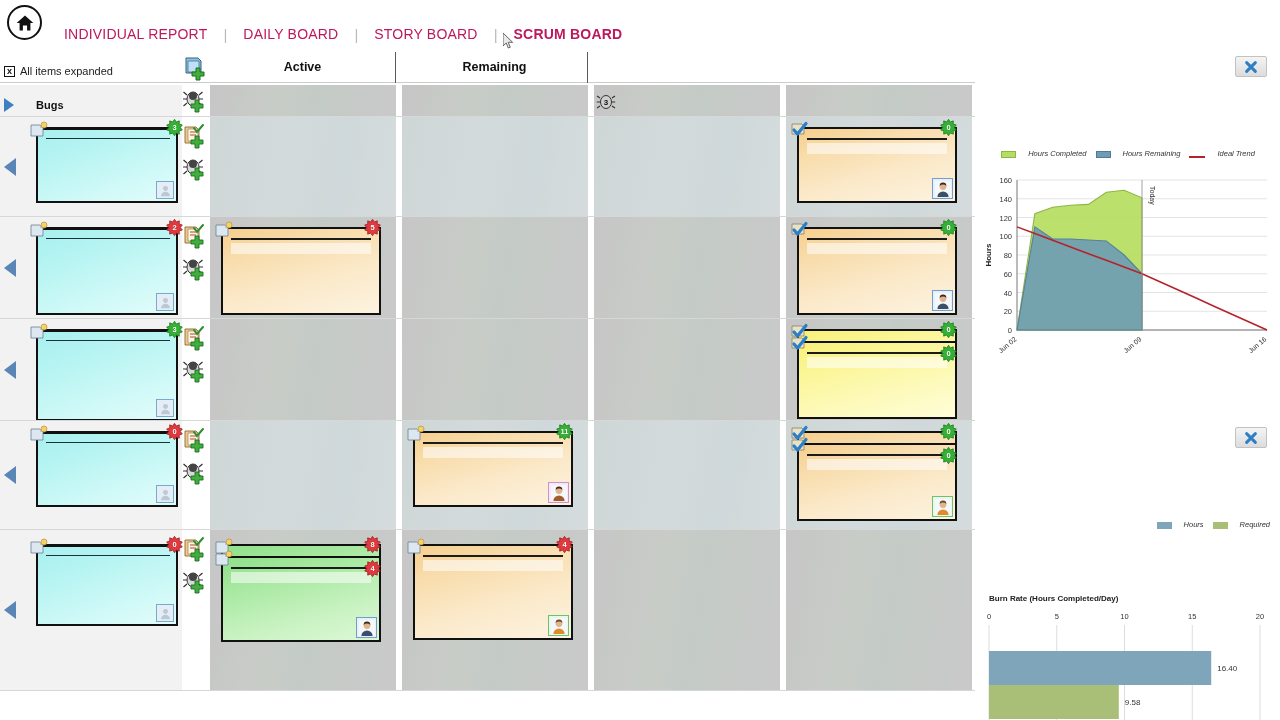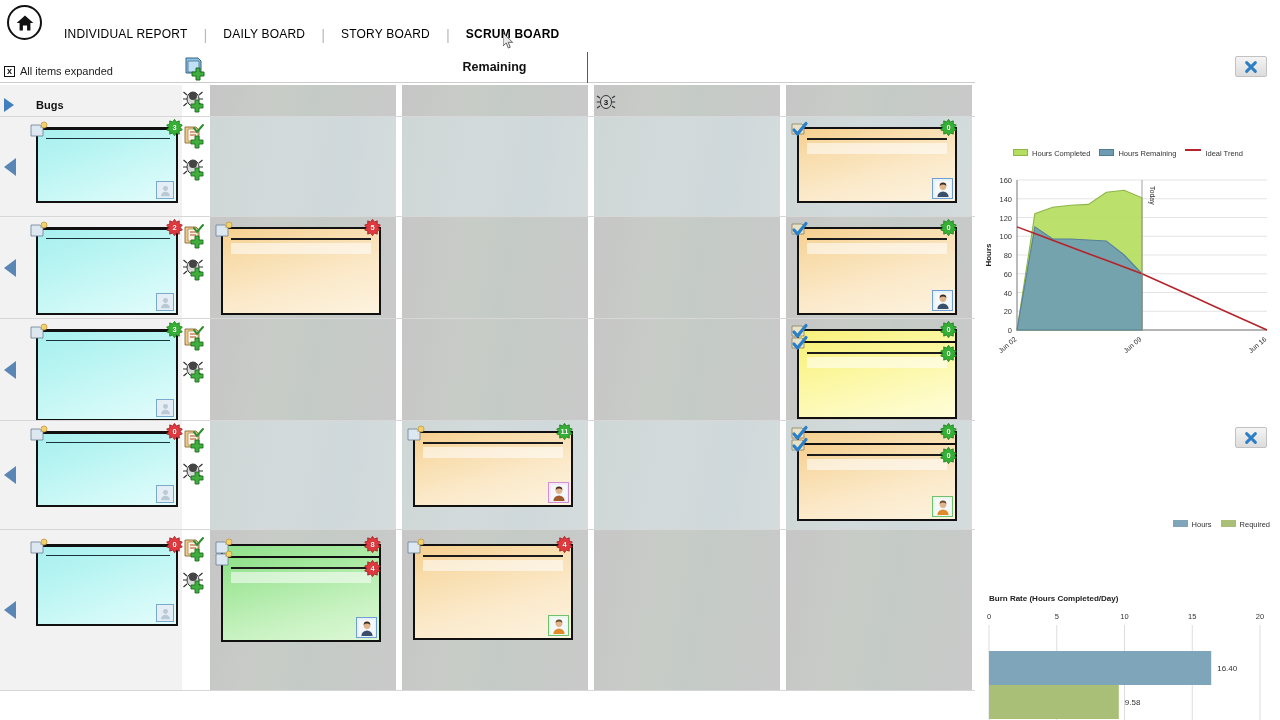--- a/index.html
+++ b/index.html
@@ -24,21 +24,21 @@
     position:absolute; left:7px; top:5px; width:35px; height:35px;
     border-radius:50%; border:2px solid #111; background:#fff;
     display:flex; align-items:center; justify-content:center; cursor:pointer;
   }
   #home-btn svg { width:20px; height:20px; }
   #navtabs {
     position:absolute; left:48px; top:20px; height:28px;
     display:flex; align-items:center; gap:0px;
   }
   .navtab {
-    font-size:12px; color:#000000; padding:0 16px; cursor:pointer;
+    font-size:14px; color:#be185d; padding:0 16px; cursor:pointer;
     letter-spacing:.2px; white-space:nowrap;
   }
   .navtab.active { font-weight:bold; }
   .navsep { color:#bbb; font-size:15px; }
   #cursor { position:absolute; left:503px; top:33px; width:11px; height:16px; pointer-events:none; }
 
   
   #board { position:absolute; left:0; top:52px; width:975px; height:668px; background:#fff; }
 
   
@@ -145,21 +145,21 @@
   .avatar-task.greenb { border-color:#6fc06f; background:#eaf8ea; }
 
   
   #charts { position:absolute; left:975px; top:52px; width:305px; height:668px; background:#fff; }
   .closebtn {
     position:absolute; width:32px; height:21px; cursor:pointer;
     background:linear-gradient(180deg,#f4f4f4,#dcdcdc); border:1px solid #c2c2c2;
     border-radius:2px; display:flex; align-items:center; justify-content:center;
   }
   .chart-legend { display:flex; align-items:center; justify-content:center; gap:9px; font-size:7.5px; color:#333; }
-  .lg-item { display:flex; align-items:flex-start; gap:4px; }
+  .lg-item { display:flex; align-items:flex-end; gap:12px;font-style:italic; }
   .lg-swatch { width:15px; height:7px; display:inline-block; }
   .lg-line { width:16px; height:2px; display:inline-block; }
 
   #burnrate-title { position:absolute; left:14px; top:542px; font-size:8px; font-weight:bold; color:#222; }
 </style>
 </head>
 <body>
 
 <div id="topbar">
 
@@ -192,20 +192,21 @@
       <span>All items expanded</span>
     </div>
 
     <div id="hdr-icon-cell">
       <svg viewBox="0 0 28 28" width="28" height="28">
         <path d="M4 4 h12 l3 3 v12 h-15 z" fill="#8fc4e8" stroke="#35617f" stroke-width="1"></path>
         <path d="M6 7 h11 v11 h-11 z" fill="#bfe0f5" stroke="#35617f" stroke-width=".7"></path>
         <path d="M14 14 h4 v4 h4 v4 h-4 v4 h-4 v-4 h-4 v-4 h4 z" fill="#3fae3f" stroke="#1f6e1f" stroke-width="1"></path>
       </svg>
     </div>
+  <div class="col-hdr" style="left: 210px; width: 186px;">Active</div>
       <div class="col-hdr" style="left: 402px; width: 186px;">Remaining</div>
       <div class="col-hdr" style="left: 786px; width: 186px; margin-top: 42px;">Closed</div>
     </div>
 
   <div id="grid">
       <div class="row" style="top: 33px; height: 31px;">
         <div class="row-label-area">
           <div id="bugs-tri"></div>
           <div id="bugs-row-label">Bugs</div>
         </div>

